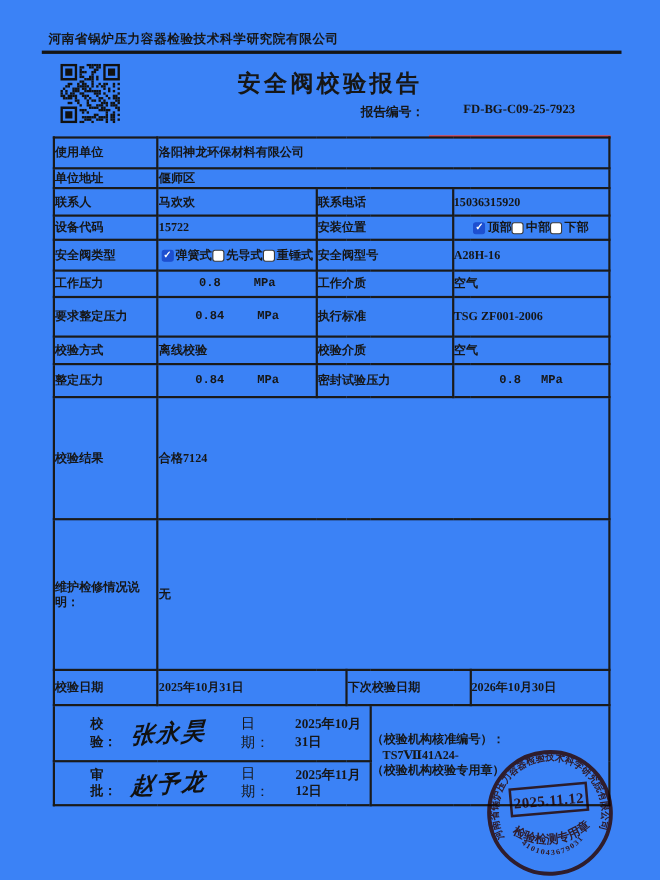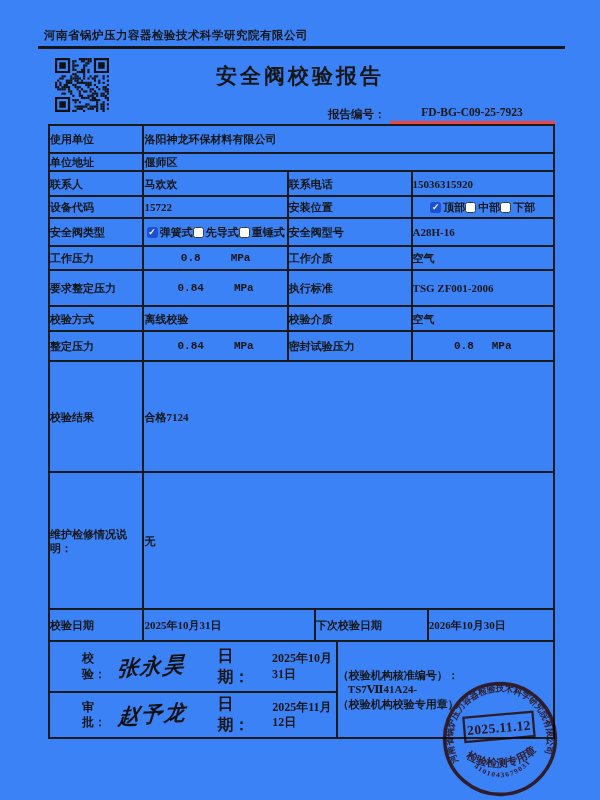--- a/index.html
+++ b/index.html
@@ -18,24 +18,24 @@
   .hdr-right{ position:absolute; right:52px; top:28px; font-size:11.5px; font-weight:700; }
   .hdr-rule{ position:absolute; left:38px; top:46px; width:527px; height:2.5px; background:#151515; }
 
   
   .qr{ position:absolute; left:54px; top:58px; width:56px; height:54px; }
   .qr svg{ width:100%; height:100%; }
 
   
   .title{ position:absolute; left:0; top:62px; width:600px; text-align:center;
           font-size:21px; font-weight:700; letter-spacing:3px; }
-  .repno{ position:absolute; left:328px; top:106px; display:flex; align-items:center; }
+  .repno{ position:absolute; left:328px; top:94px; display:flex; align-items:flex-start; }
   .repno .lbl{ font-size:11.5px; font-weight:700; padding-bottom:3px; }
-  .repno .val{ border-bottom:5px solid #ef4444; width:165px; text-align:center;
-               font-size:11.5px; font-weight:700; padding-bottom:3px; margin-left:4px; }
+  .repno .val{ border-bottom:2px solid #ef4444; width:165px; text-align:center;
+               font-size:11.5px; font-weight:700; padding-bottom:17px; margin-left:4px; }
 
   
   table.form{ position:absolute; left:48px; top:124px; width:507px;
               border-collapse:collapse; table-layout:fixed; }
   table.form td{ border:2px solid #1a1a1a; text-align:left; vertical-align:middle;
                  font-size:11px; font-weight:700; padding:1px 0; line-height:1.3; }
   tr.r1{height:28px} tr.r2{height:16px} tr.r3{height:25px} tr.r4{height:22px}
   tr.r5{height:28px} tr.r6{height:24px} tr.r7{height:36px} tr.r8{height:25px}
   tr.r9{height:30px} tr.r10{height:111px} tr.r11{height:137px} tr.r12{height:32px}
   tr.r13{height:51px} tr.r14{height:40px}
@@ -53,21 +53,21 @@
   .cb.checked{ background:#1d4fd0; border-color:#1d4fd0; color:#fff; font-size:9px;
                font-weight:700; line-height:1; }
   .cb .tick{ transform:translateY(-.5px); }
 
   
   .sigrow{ display:flex; align-items:center; padding-left:32px; }
   .sigrow .slbl{ font-size:12px; font-weight:700; }
   .sign{ font-size:21px; font-weight:700; font-style:italic;
          transform:rotate(-4deg) skewX(-8deg); margin:0 10px 0 8px; min-width:84px;
          letter-spacing:2px; color:#111; }
-  .sigrow .dlbl{ font-size:16px; font-weight:700; margin-left:6px; }
+  .sigrow .dlbl{ font-size:13px; font-weight:400; margin-left:6px; }
   .sigrow .dval{ font-size:12px; font-weight:700; margin-left:18px; }
 
   
   td.orgnote{ text-align:left; vertical-align:top; padding:16px 4px 0 24px;
               font-size:10.5px; line-height:1.6; }
   .orgnote .l2{ margin-left:10px; }
 
   
   .stamp{ position:absolute; left:440px; top:679px; width:120px; height:120px;
           mix-blend-mode:multiply; opacity:.93; pointer-events:none; }

